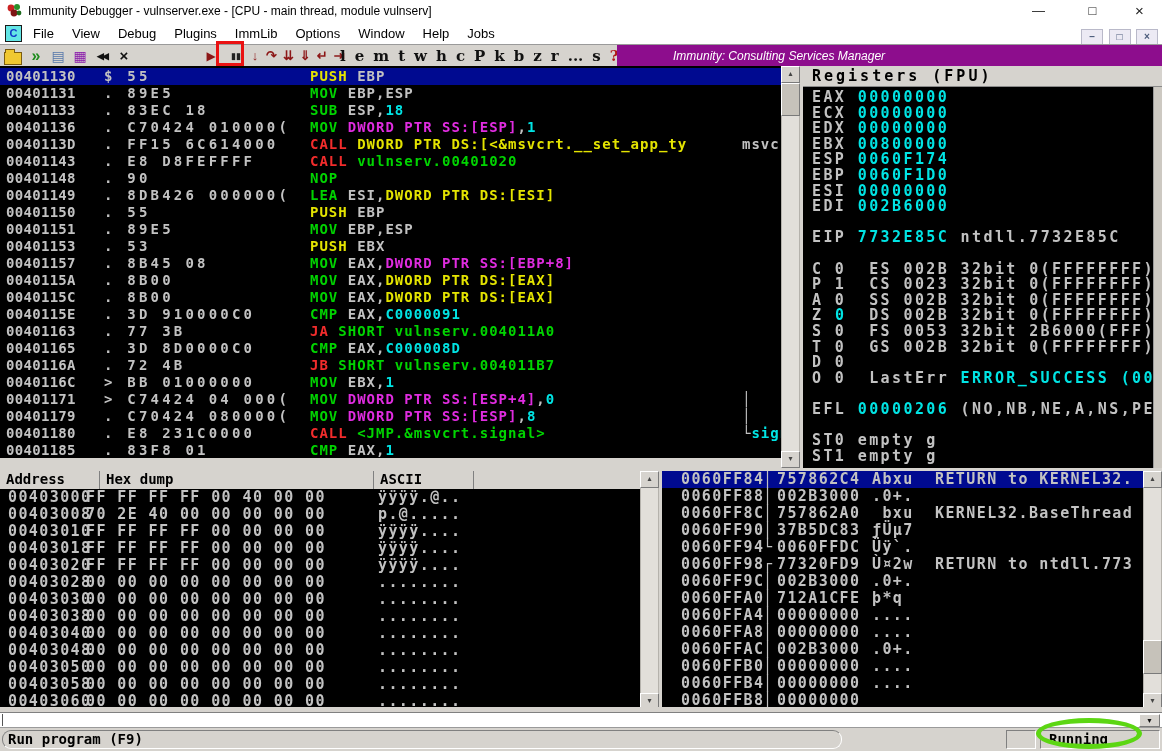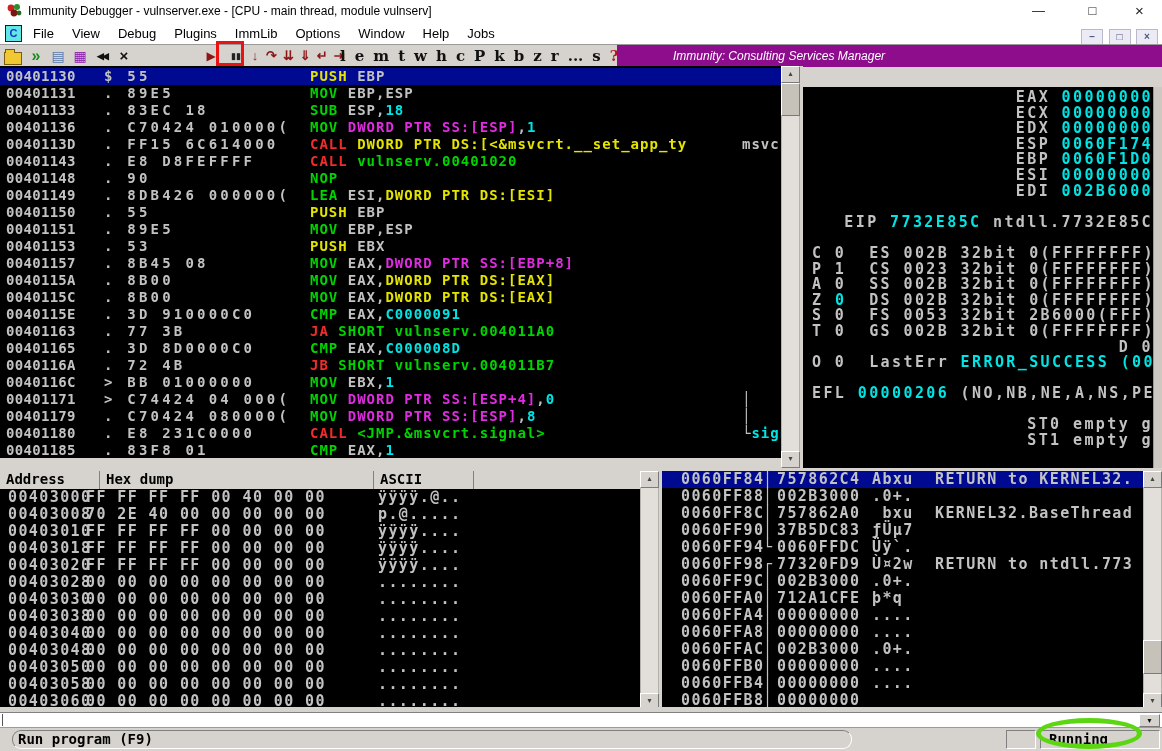--- a/index.html
+++ b/index.html
@@ -54,21 +54,21 @@
   .cpu .addr{left:6px;letter-spacing:0.3px;color:#c2c2c2;}
   .cpu .bytes{left:104px;letter-spacing:3.2px;color:#c2c2c2;}
   .cpu .disasm{left:310px;letter-spacing:1px;}
   .cpu .comment{left:742px;letter-spacing:1px;}
   
   .reg-head{position:absolute;left:803px;top:66px;width:359px;height:21px;background:#d6d3ce;
             border-bottom:1px solid #8a8a8a;box-sizing:border-box;}
   .reg-head span{font-family:"DejaVu Sans Mono",monospace;font-weight:bold;font-size:15px;
                  letter-spacing:3px;color:#000;padding-left:9px;line-height:21px;display:block;}
   .reg-pane{position:absolute;left:803px;top:87px;width:350px;height:381px;background:#000;
-            overflow:hidden;padding-top:3px;box-sizing:border-box;text-align:right;}
+            overflow:hidden;padding-top:3px;box-sizing:border-box;}
   .reg-line{height:15.6px;line-height:15.6px;font-family:"DejaVu Sans Mono",monospace;
             font-weight:bold;font-size:15px;letter-spacing:2.4px;white-space:pre;padding-left:9px;}
   .reg-strip{position:absolute;left:1153px;top:87px;width:9px;height:381px;background:#cdc9c2;
              border-left:1px solid #9a9a9a;box-sizing:border-box;}
   
   .dump-head{position:absolute;left:0;top:471px;width:640px;height:18px;background:#d6d3ce;}
   .dump-hcell{position:absolute;top:0;height:18px;border-right:1px solid #808080;box-sizing:border-box;
               font-family:"DejaVu Sans Mono",monospace;font-weight:bold;font-size:14px;color:#000;
               line-height:17px;padding-left:6px;white-space:pre;}
   .dump{position:absolute;left:0;top:489px;width:640px;height:220px;background:#000;overflow:hidden;}
@@ -210,25 +210,29 @@
         <div class="cpu-row"><span class="cell addr">00401185</span><span class="cell bytes">. 83F8 01</span><span class="cell disasm"><span class="c-n">CMP </span><span class="c-g">EAX,</span><span class="c-c">1</span></span><span class="cell comment"></span></div>
       </div>
   </div>
 
   <div class="vdiv1"></div>
   <div class="sb-track" style="left:781px;top:66px;width:19px;height:402px;"></div>
   <div class="sb-btn" style="left:781px;top:66px;width:19px;height:17px;">▴</div>
   <div class="sb-thumb" style="left:781px;top:83px;width:19px;height:33px;"></div>
   <div class="sb-btn" style="left:781px;top:451px;width:19px;height:17px;">▾</div>
 
+  <div class="reg-head">
+    <span>Registers (FPU)</span>
+  </div>
   <div class="reg-pane">
     <div>
         <div class="reg-line"><span class="c-g">EAX </span><span class="c-c">00000000</span></div>
         <div class="reg-line"><span class="c-g">ECX </span><span class="c-c">00000000</span></div>
         <div class="reg-line"><span class="c-g">EDX </span><span class="c-c">00000000</span></div>
+        <div class="reg-line"><span class="c-g">EBX </span><span class="c-c">00800000</span></div>
         <div class="reg-line"><span class="c-g">ESP </span><span class="c-c">0060F174</span></div>
         <div class="reg-line"><span class="c-g">EBP </span><span class="c-c">0060F1D0</span></div>
         <div class="reg-line"><span class="c-g">ESI </span><span class="c-c">00000000</span></div>
         <div class="reg-line"><span class="c-g">EDI </span><span class="c-c">002B6000</span></div>
         <div class="reg-line"></div>
         <div class="reg-line"><span class="c-g">EIP </span><span class="c-c">7732E85C</span><span class="c-g"> ntdll.7732E85C</span></div>
         <div class="reg-line"></div>
         <div class="reg-line"><span class="c-g">C 0  ES 002B 32bit 0(FFFFFFFF)</span></div>
         <div class="reg-line"><span class="c-g">P 1  CS 0023 32bit 0(FFFFFFFF)</span></div>
         <div class="reg-line"><span class="c-g">A 0  SS 002B 32bit 0(FFFFFFFF)</span></div>
@@ -300,21 +304,21 @@
   <div class="sb-btn" style="left:1143px;top:693px;width:19px;height:17px;">▾</div>
 
   <div class="hdiv2"></div>
 
   <div class="cmdbar">
     <span class="cmd-input"></span>
     <span class="cmd-drop">▼</span>
   </div>
 
   <div class="statusbar">
-    <span class="st-panel" style="left:12px;width:840px;border-radius:9px;">Run program (F9)</span>
+    <span class="st-panel" style="left:2px;width:840px;border-radius:9px;">Run program (F9)</span>
     <span class="st-panel" style="left:1006px;width:30px;"></span>
     <span class="st-panel" style="left:1040px;width:120px;padding-left:8px;">Running</span>
   </div>
 
   <div class="anno-box" style="border-color: rgb(234, 18, 18);"></div>
   <div class="anno-ellipse" style="border-color: rgb(92, 214, 19);"></div>
 
 </div>
 
 </body></html>

